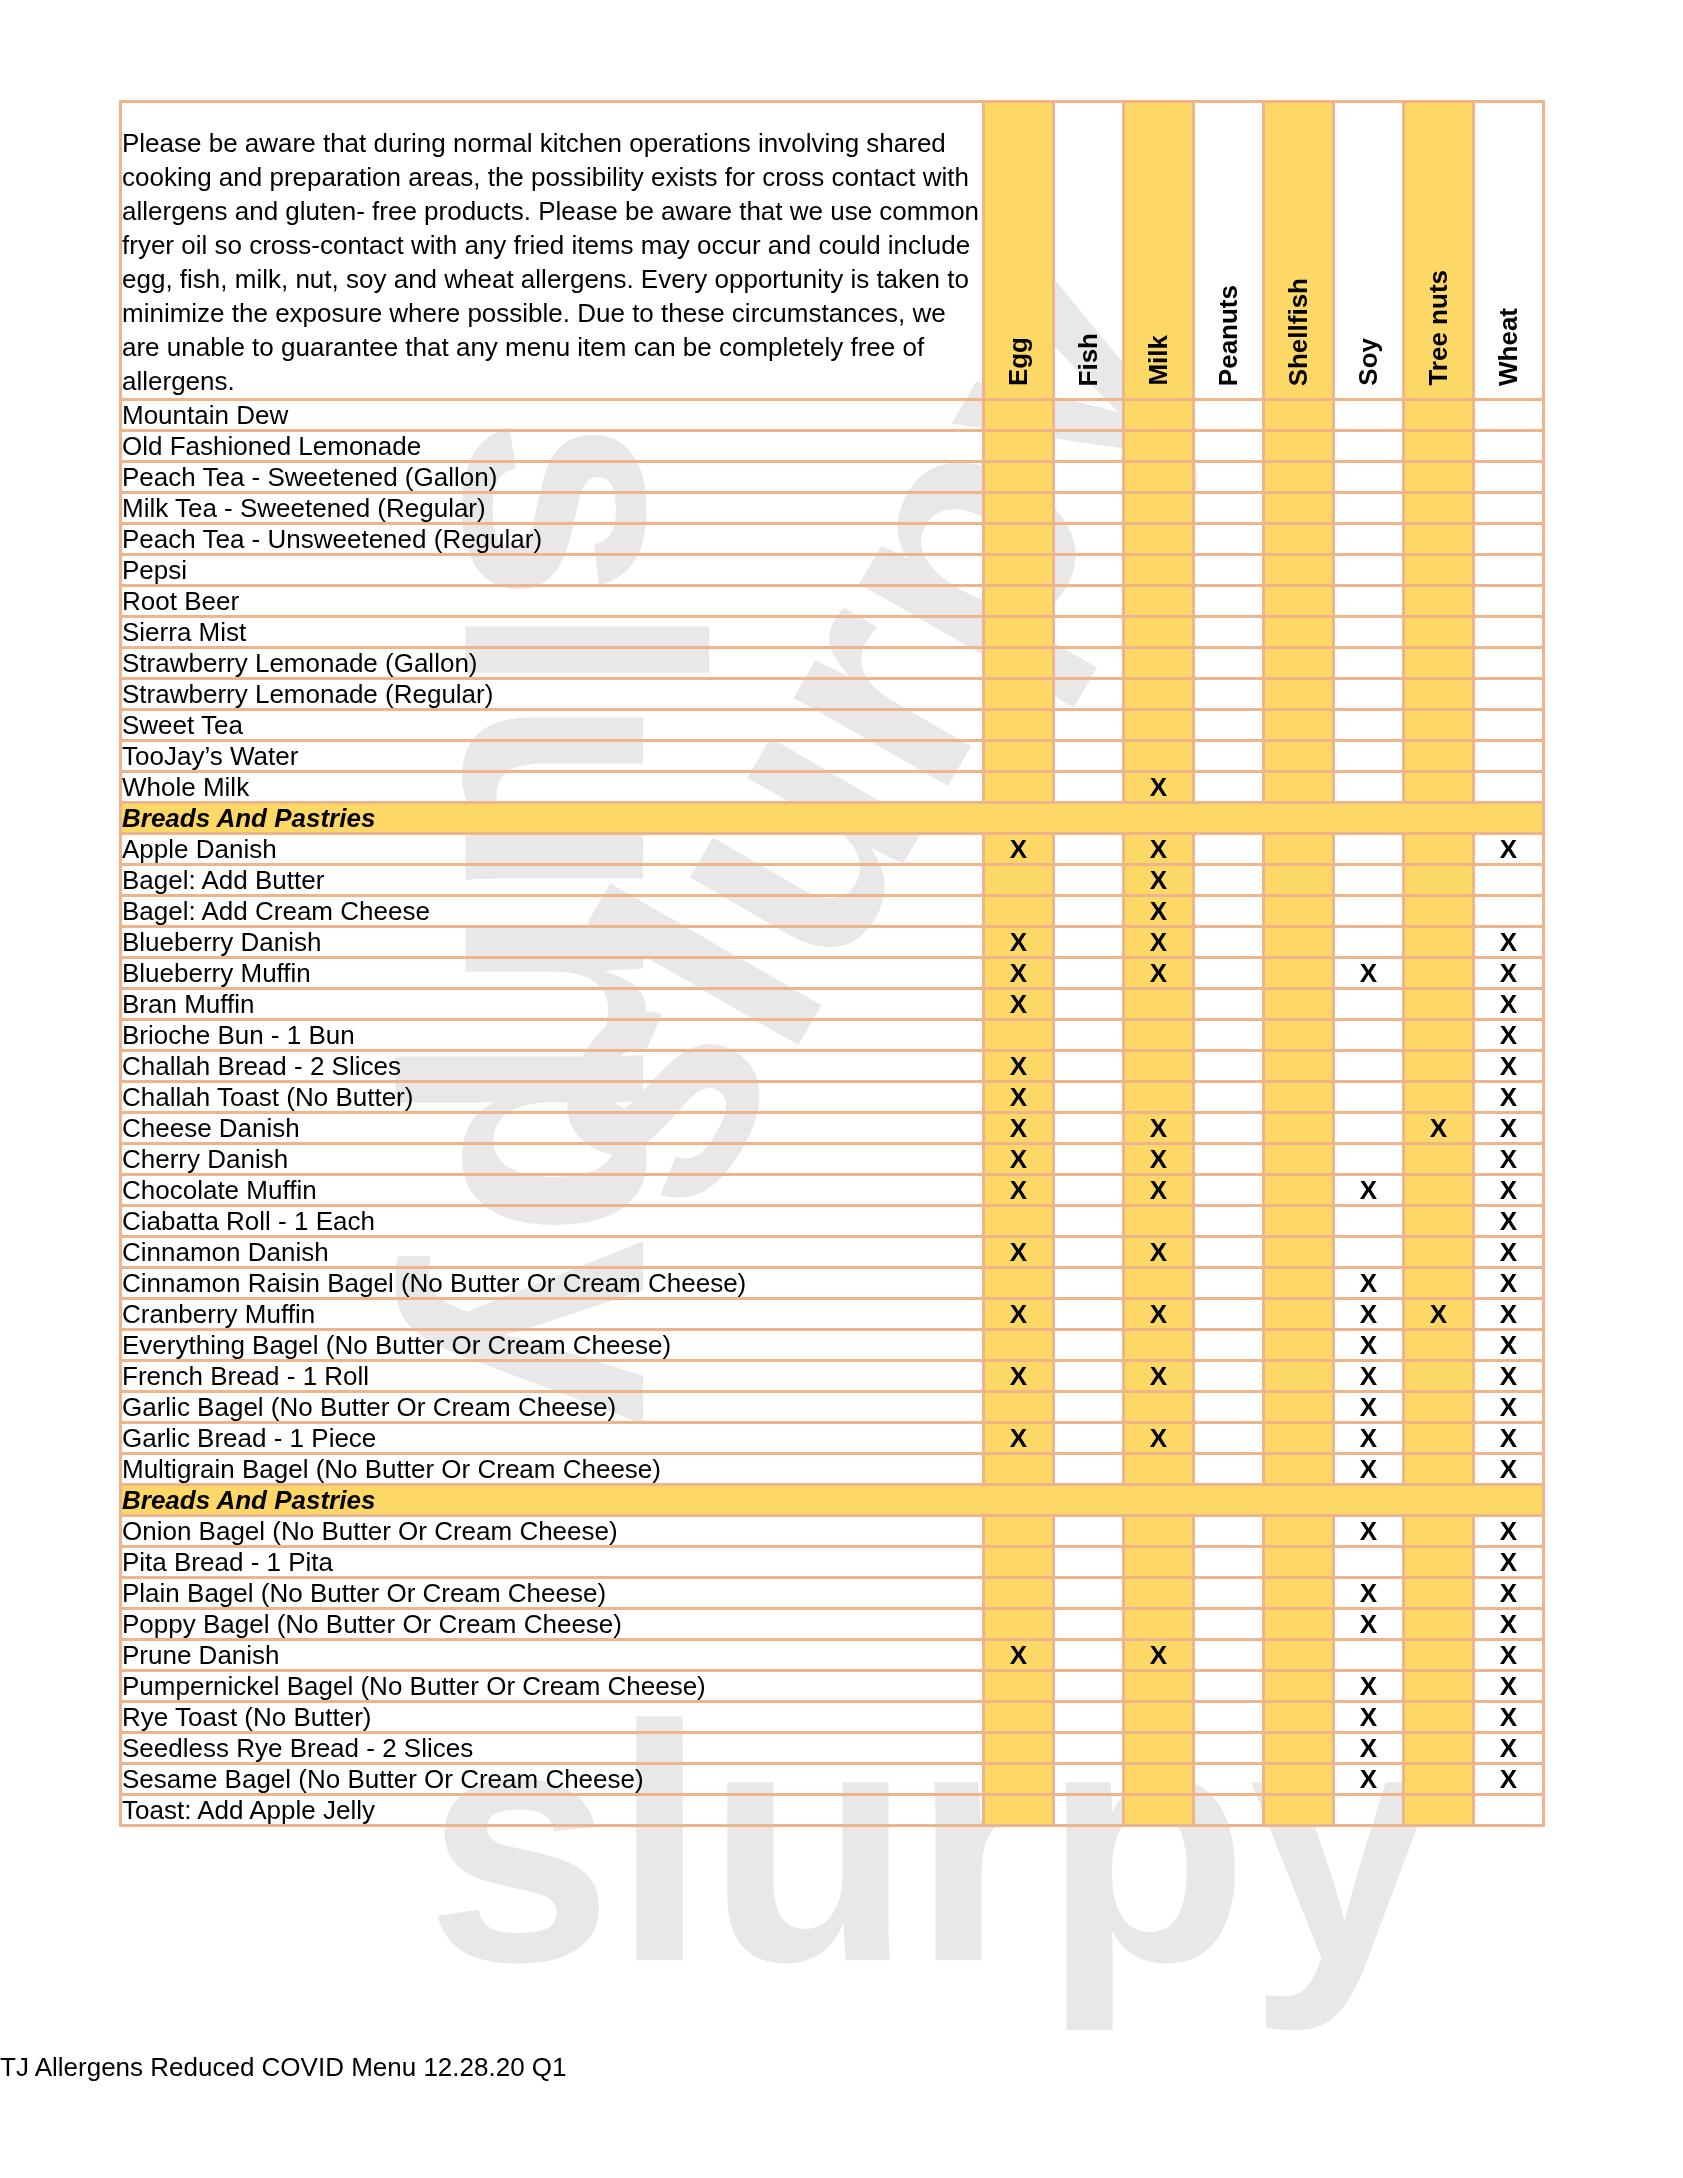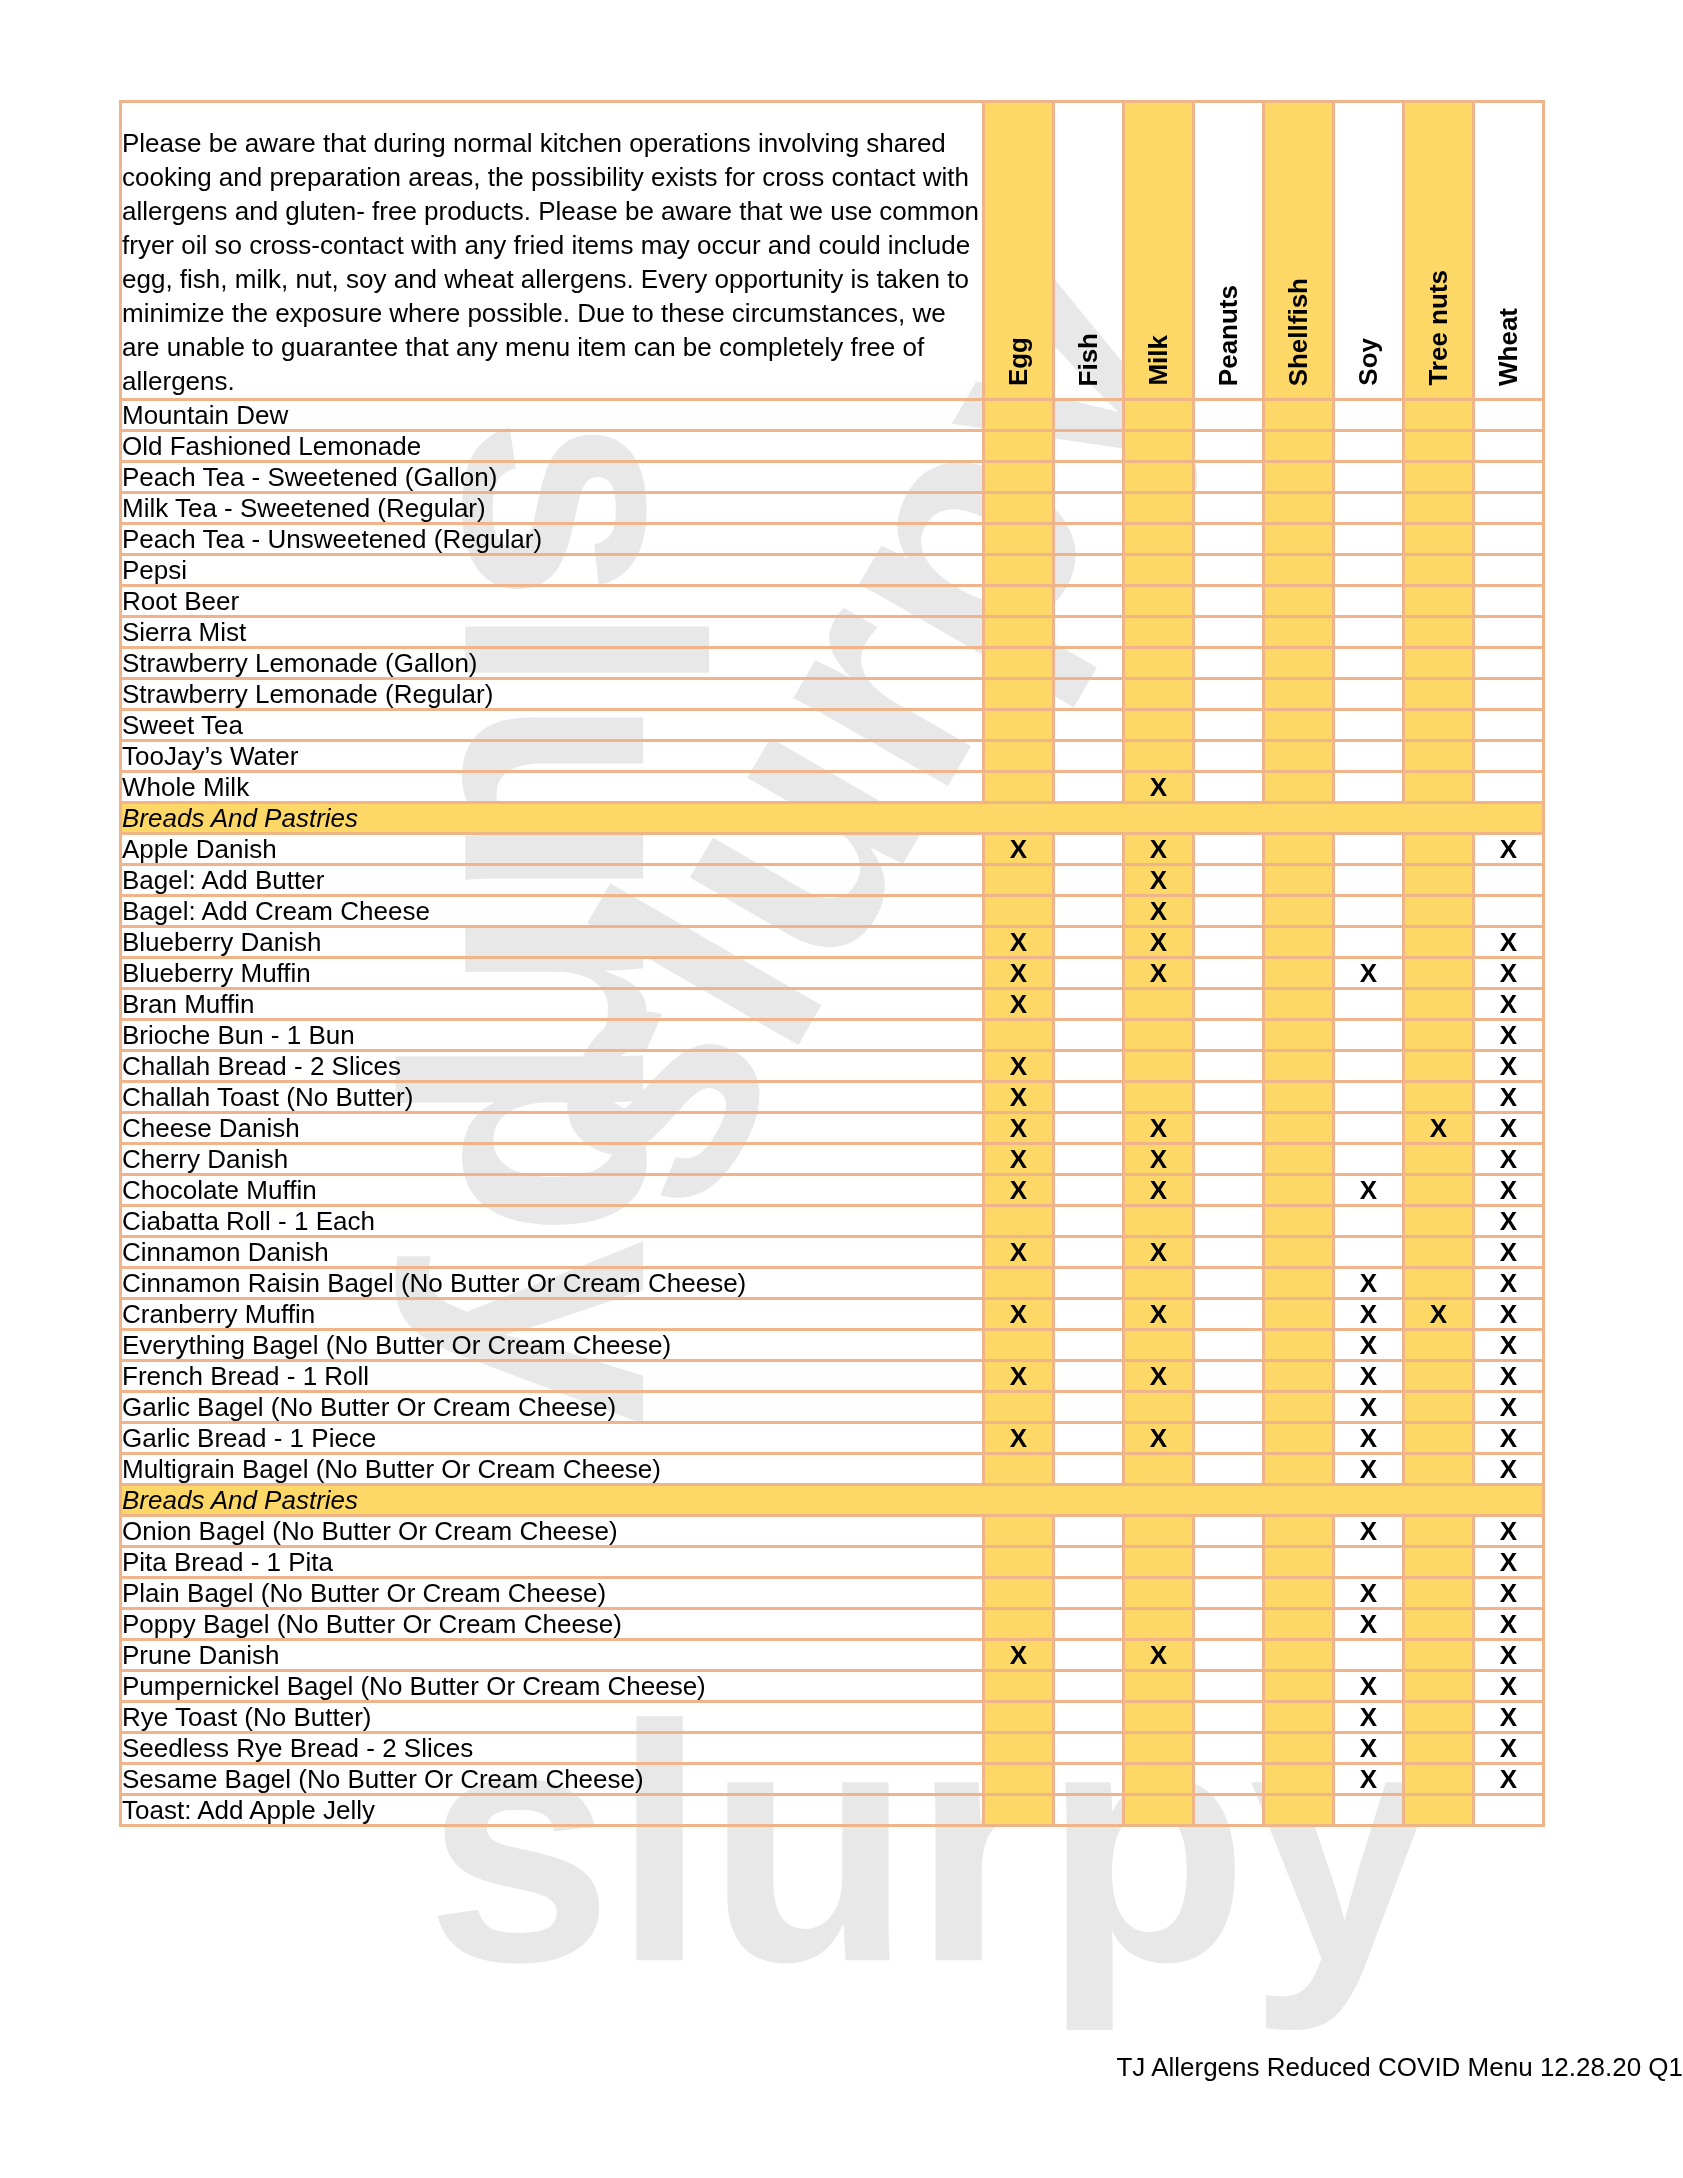--- a/index.html
+++ b/index.html
@@ -33,27 +33,27 @@
   }
   tr.item-row td { height: 28px; }
   td.item-name {
     font-size: 26px; line-height: 28px; padding-left: 4px; white-space: nowrap;
   }
   td.mark {
     text-align: center; font-weight: bold; font-size: 26px; line-height: 28px;
   }
   tr.cat-row td {
     background: #fed866; height: 28px;
-    font-weight: normal; font-style: italic; font-size: 26px; line-height: 28px;
+    font-weight: bold; font-style: italic; font-size: 26px; line-height: 28px;
     padding-left: 4px;
     margin-top: 16px;
   }
   #footer {
     position: absolute; left: 0; width: 1683px; top: 2052px;
-    text-align: right; font-size: 26px;
+    text-align: left; font-size: 26px;
   }
   #watermark {
     position: absolute; left: 0; top: 0; width: 1683px; height: 2178px;
     pointer-events: none; opacity: 0.13;
   }
 </style>
 </head>
 <body>
 
 <svg id="watermark" viewBox="0 0 1700 2200">

